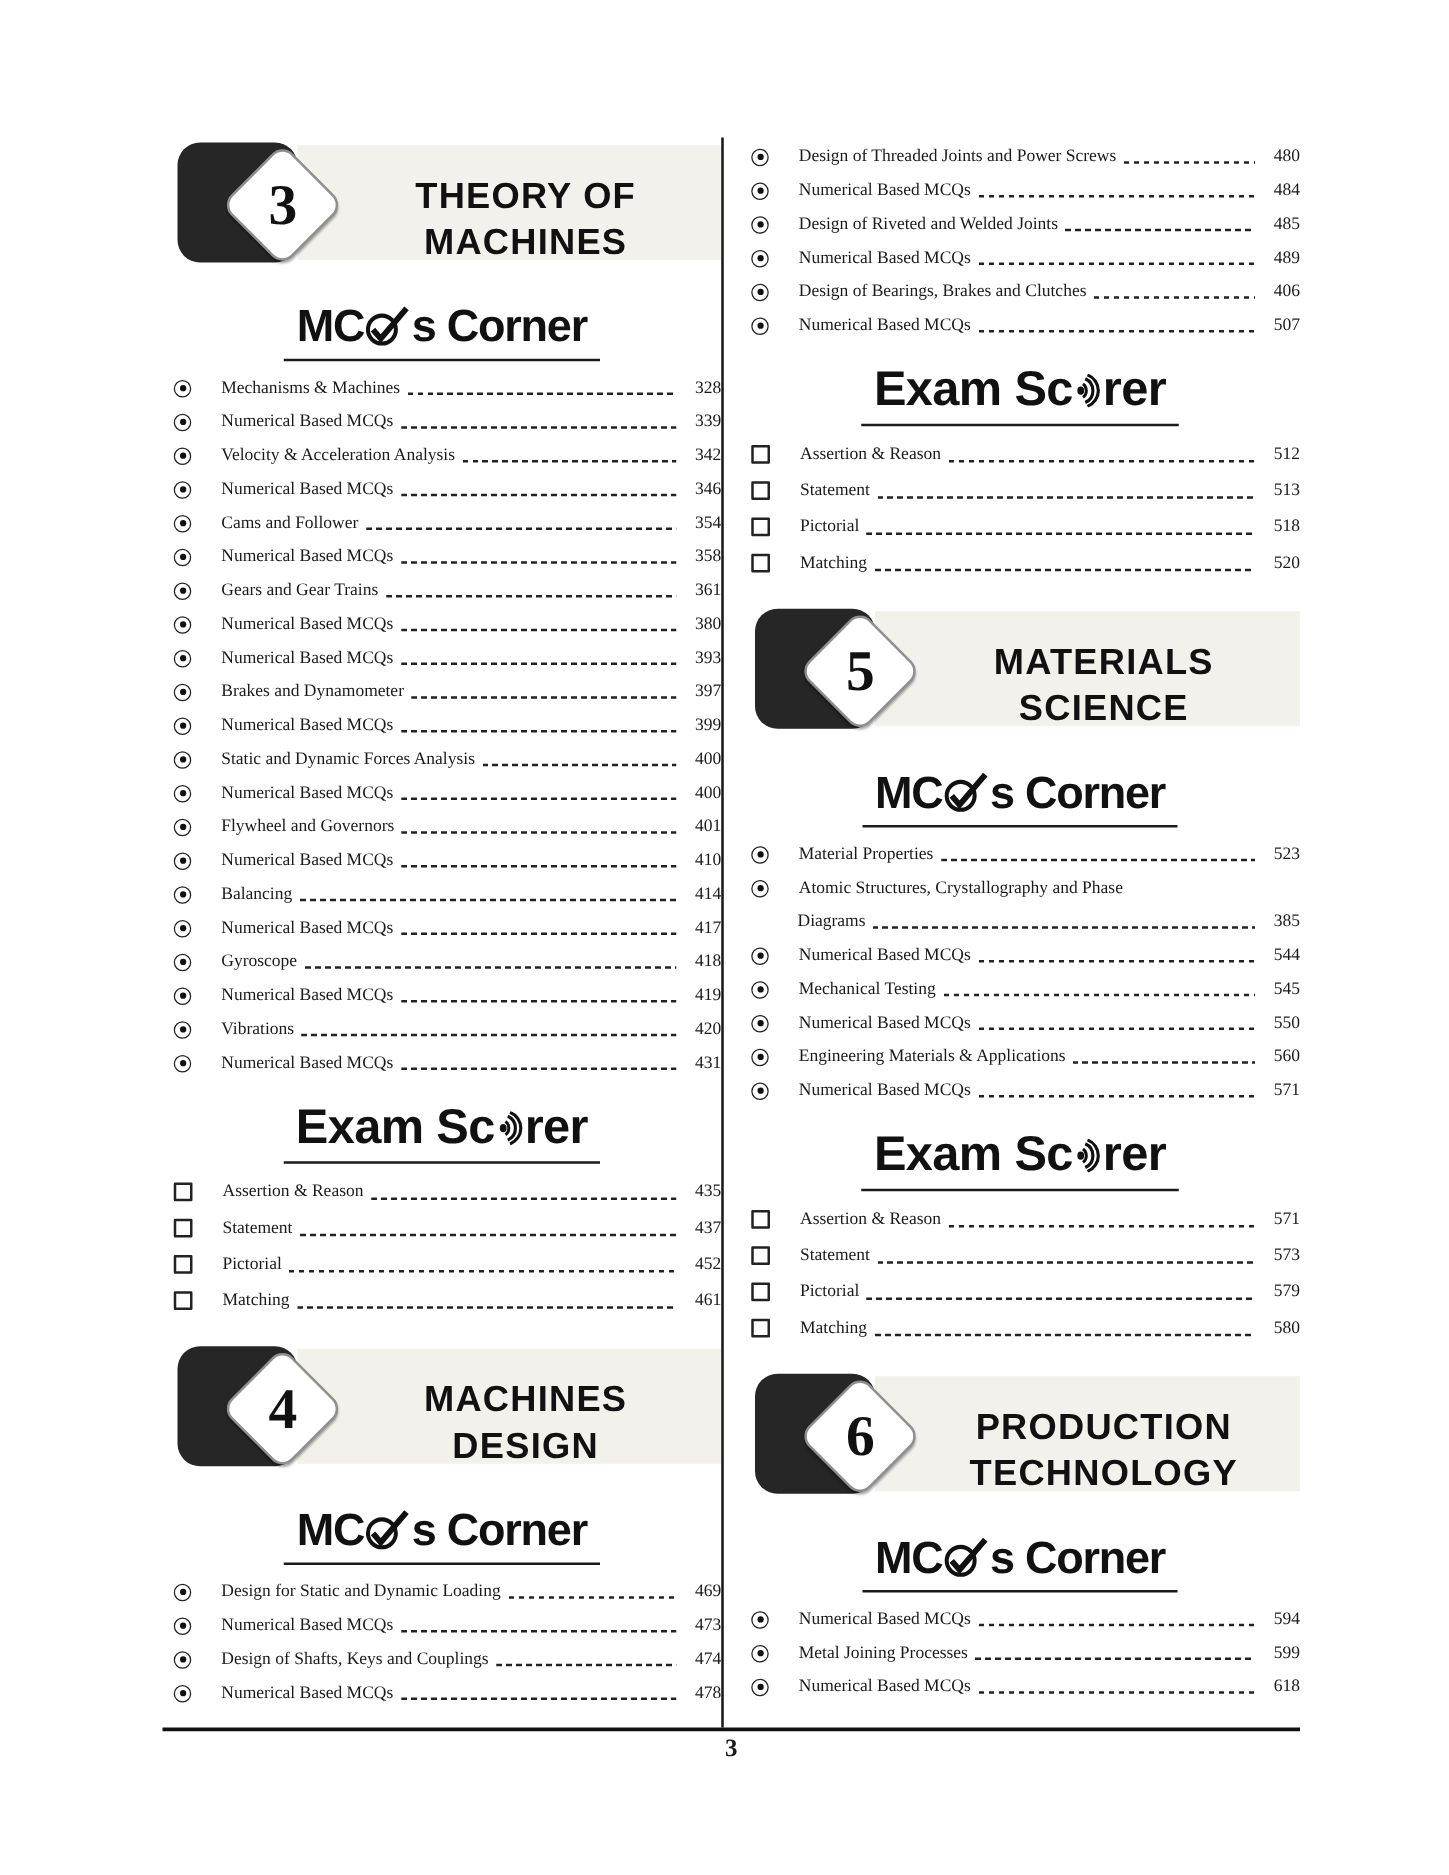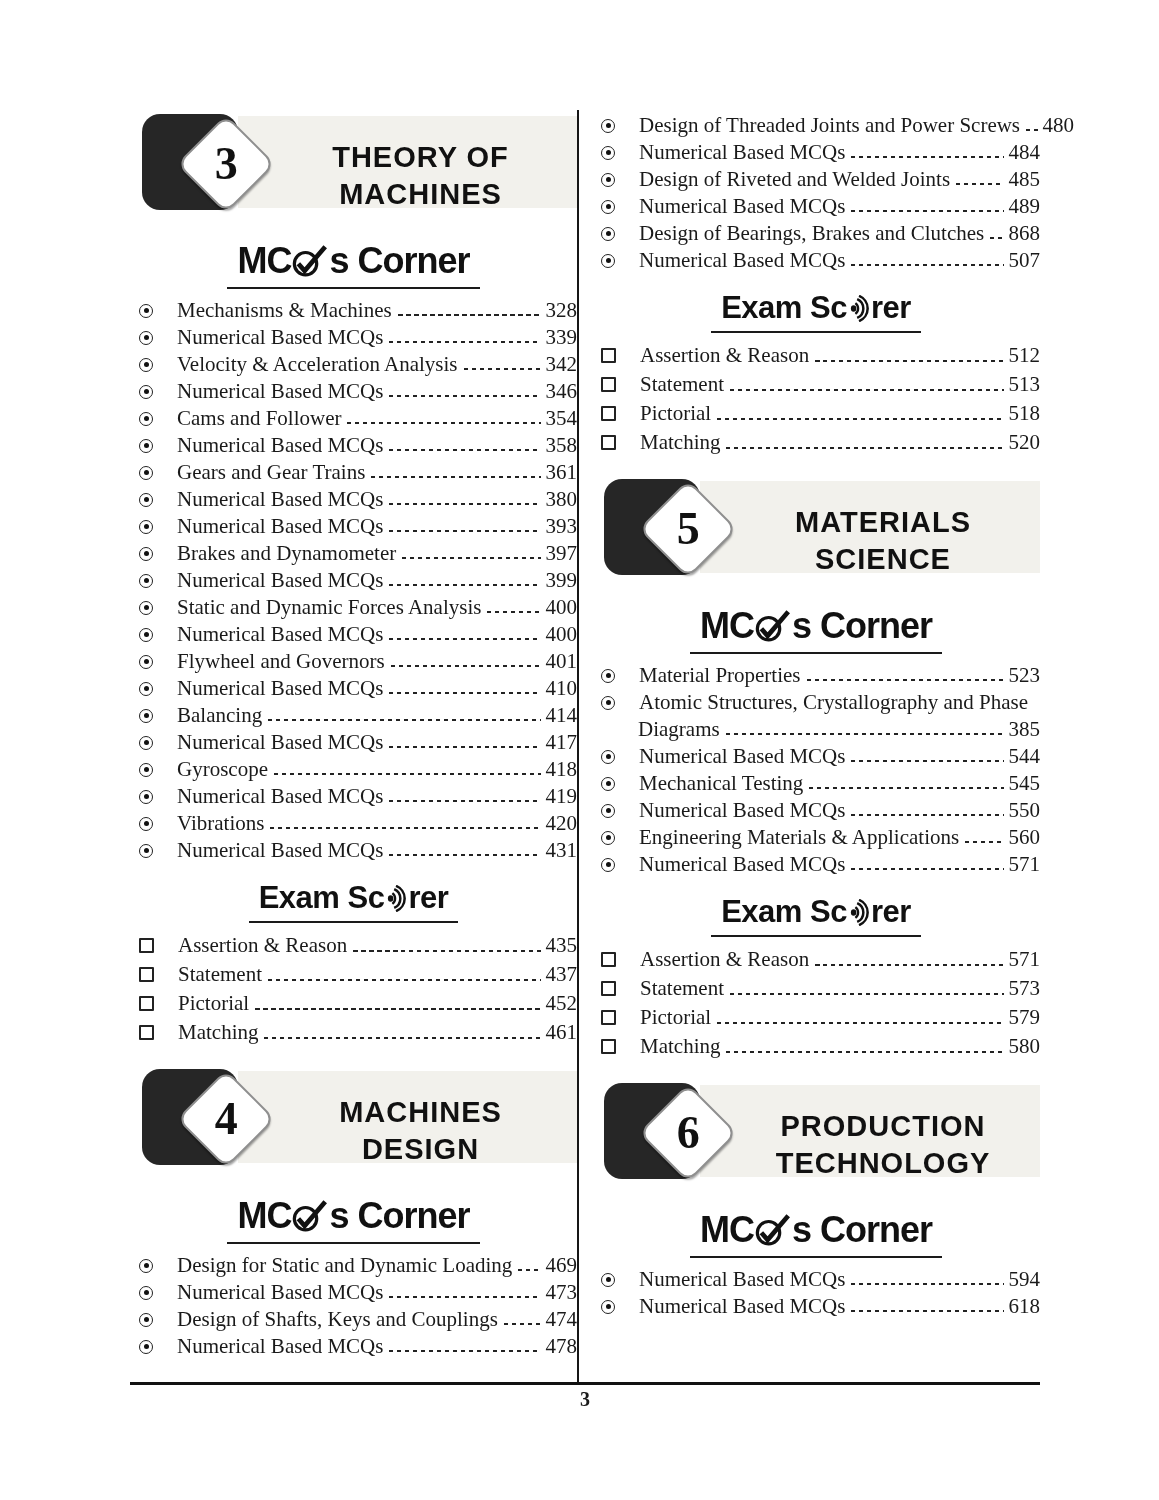--- a/index.html
+++ b/index.html
@@ -35,26 +35,26 @@
     border:2.5px solid #8f8f8f;border-radius:12px;transform:rotate(45deg);
     box-shadow:1.5px 1.5px 2px rgba(0,0,0,.35);display:flex;align-items:center;justify-content:center;}
   .diamond .num{transform:rotate(-45deg);font-size:46px;font-weight:bold;line-height:1;
     font-family:"Liberation Serif", serif;color:#111;}
 
   
   .logo-row{text-align:center;margin:16px 0 8px;flex:none;}
   .logo{display:inline-flex;align-items:center;border-bottom:2px solid #1a1a1a;
     padding:0 10px 5px;font-family:"Liberation Sans", sans-serif;font-weight:700;color:#111;white-space:nowrap;}
   .logo-mcqs{font-size:36px;letter-spacing:-1px;}
-  .logo-exam{font-size:31px;letter-spacing:-0.5px;}
+  .logo-exam{font-size:39px;letter-spacing:-0.5px;}
   .logo svg{flex:none;}
 
   
   .entries{display:flex;flex-direction:column;flex:none;}
-  .entry{display:flex;align-items:center;height:27px;font-size:21px;}
+  .entry{display:flex;align-items:center;height:27px;font-size:14px;}
   .entries.exam .entry{height:29px;}
   .entry .bullet-dot{flex:none;width:12px;height:12px;border:1.5px solid #222;border-radius:50%;
     margin:0 24px 0 9px;display:flex;align-items:center;justify-content:center;}
   .entry .bullet-dot .core{width:5px;height:5px;border-radius:50%;background:#111;}
   .entry .bullet-square{flex:none;width:11px;height:11px;border:2px solid #222;border-radius:1px;
     margin:0 24px 0 9px;}
   .entry .label{white-space:nowrap;}
   .entry .leader{flex:1;height:2.2px;min-width:12px;margin:0 4px 0 6px;align-self:flex-end;
     margin-bottom:8px;
     background:repeating-linear-gradient(to right,#222 0 4.5px,transparent 4.5px 8px);}
@@ -375,21 +375,21 @@
             <span class="label">Numerical Based MCQs</span>
             <span class="leader"></span>
             <span class="pnum">489</span>
           </div>
           <div class="entry">
             <span class="bullet-dot">
               <span class="core"></span>
             </span>
             <span class="label">Design of Bearings, Brakes and Clutches</span>
             <span class="leader"></span>
-            <span class="pnum">868</span>
+            <span class="pnum">406</span>
           </div>
           <div class="entry">
             <span class="bullet-dot">
               <span class="core"></span>
             </span>
             <span class="label">Numerical Based MCQs</span>
             <span class="leader"></span>
             <span class="pnum">507</span>
           </div>
         </div>
@@ -561,20 +561,28 @@
             <span>s Corner</span>
           </span></div>
         <div class="entries">
           <div class="entry">
             <span class="bullet-dot">
               <span class="core"></span>
             </span>
             <span class="label">Numerical Based MCQs</span>
             <span class="leader"></span>
             <span class="pnum">594</span>
+          </div>
+          <div class="entry">
+            <span class="bullet-dot">
+              <span class="core"></span>
+            </span>
+            <span class="label">Metal Joining Processes</span>
+            <span class="leader"></span>
+            <span class="pnum">599</span>
           </div>
           <div class="entry">
             <span class="bullet-dot">
               <span class="core"></span>
             </span>
             <span class="label">Numerical Based MCQs</span>
             <span class="leader"></span>
             <span class="pnum">618</span>
           </div>
         </div>

